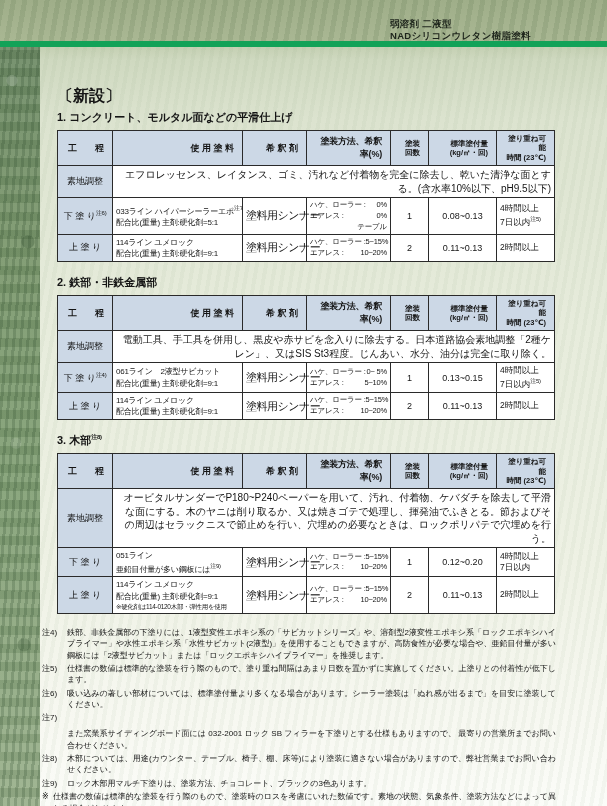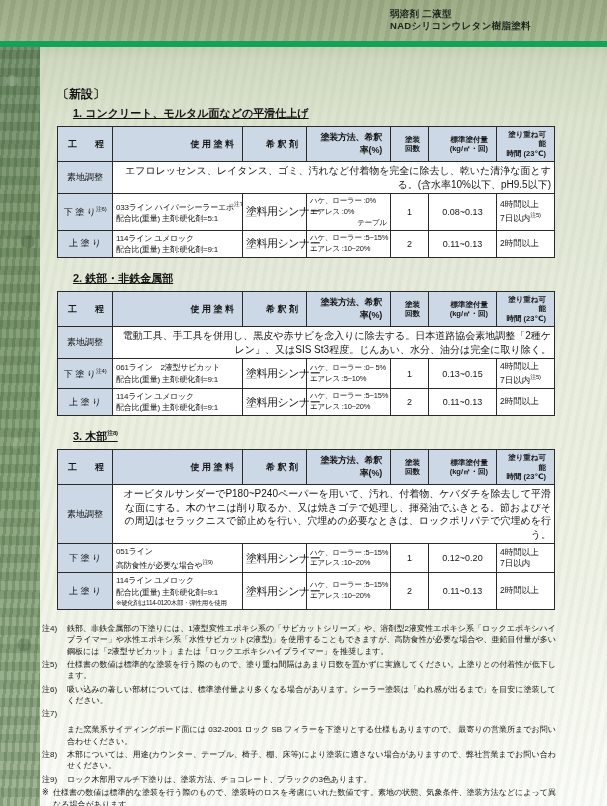--- a/index.html
+++ b/index.html
@@ -22,38 +22,38 @@
       repeating-linear-gradient(0deg, rgba(255,255,255,.05) 0 9px, rgba(20,50,20,.10) 9px 18px),
       linear-gradient(180deg,#6e8a67,#7d996f 30%,#85a278 60%,#9cb28e 100%);
   }
   .top-band{
     position:absolute;left:0;top:0;width:100%;height:41px;
     background:
       repeating-linear-gradient(100deg, rgba(60,90,50,.12) 0 5px, rgba(0,0,0,0) 5px 11px),
       linear-gradient(180deg,#9fae89,#a9b793);
   }
   .green-bar{position:absolute;left:0;top:41px;width:100%;height:6px;background:#12a258;}
-  .brand{position:absolute;left:390px;top:8px;font-size:9.5px;font-weight:bold;line-height:1.3;color:#1d241b;letter-spacing:.3px;}
+  .brand{position:absolute;left:390px;top:18px;font-size:9.5px;font-weight:bold;line-height:1.3;color:#1d241b;letter-spacing:.3px;}
   .content{position:absolute;left:57px;top:86px;width:497px;}
-  .new-label{font-size:12px;font-weight:bold;margin:0 0 3px 0;}
-  .sec-title{font-size:11px;font-weight:bold;margin:0 0 5px 16px;text-decoration:underline;}
+  .new-label{font-size:16px;font-weight:bold;margin:0 0 3px 0;}
+  .sec-title{font-size:11px;font-weight:bold;margin:0 0 5px 0;}
   .sec-title sup{font-size:6px;}
   .sec{margin-bottom:13px;}
   table.spec{width:497px;border-collapse:collapse;table-layout:fixed;background:#fff;}
   table.spec th,table.spec td{border:1px solid #2a2a2a;padding:2px 3px;vertical-align:middle;}
   table.spec th{background:#ccd8e6;font-weight:bold;font-size:9px;text-align:right;padding:3px 8px;}
   th.sm div{font-size:7.5px;font-weight:bold;line-height:1.25;}
   th.mth{font-size:7px;letter-spacing:-.2px;}
   td.proc{background:#ccd8e6;text-align:center;font-size:9px;white-space:nowrap;padding:2px 1px;}
   td.prep{font-size:10px;line-height:1.35;text-align:right;padding:3px 5px;margin-top:20px;}
   td.paint{font-size:8px;line-height:1.4;letter-spacing:-.2px;white-space:nowrap;overflow:hidden;}
   td.paint .pnote{font-size:6.5px;letter-spacing:-.3px;}
   td.thin{font-size:11px;text-align:right;letter-spacing:-.5px;white-space:nowrap;padding:2px 1px;}
   td.method{font-size:7.5px;letter-spacing:-.2px;padding:2px 3px;}
-  .mline{display:flex;white-space:nowrap;line-height:1.45;}
+  .mline{display:flex;justify-content:space-between;white-space:nowrap;line-height:1.45;}
   .mnote{text-align:right;line-height:1.3;}
   td.num{font-size:9px;text-align:center;}
   td.intv{font-size:8.5px;line-height:1.35;padding:2px 1px;white-space:nowrap;}
   sup{font-size:6px;vertical-align:super;letter-spacing:-.3px;}
   .notes{margin:11px 0 0 -15px;width:514px;font-size:8px;line-height:1.42;}
   .note{display:flex;margin-bottom:2px;}
   .note .nl{flex:0 0 25px;}
   .note.star .nl{flex:0 0 11px;}
   .note .nt{flex:1;text-align:justify;}
   .nt .p2{margin-top:16px;}
@@ -278,21 +278,21 @@
             </th>
       </tr>
       <tr>
         <td class="proc">素地調整</td>
         <td class="prep" colspan="6">オービタルサンダーでP180~P240ペーパーを用いて、汚れ、付着物、ケバダチを除去して平滑な面にする。木のヤニは削り取るか、又は焼きゴテで処理し、揮発油でふきとる。節およびその周辺はセラックニスで節止めを行い、穴埋めの必要なときは、ロックポリパテで穴埋めを行う。</td>
       </tr>
       <tr>
         <td class="proc"><span>下 塗 り</span></td>
         <td class="paint">
           <div><span>051ライン</span></div>
-          <div><span>高防食性が必要な場合や</span><sup>注9)</sup></div>
+          <div><span>亜鉛目付量が多い鋼板には</span><sup>注9)</sup></div>
         </td>
         <td class="thin">塗料用シンナー</td>
         <td class="method">
           <div class="mline">
                 <span>ハケ、ローラー :</span>
                 <span>5~15%</span>
               </div>
           <div class="mline">
                 <span>エアレス :</span>
                 <span>10~20%</span>

